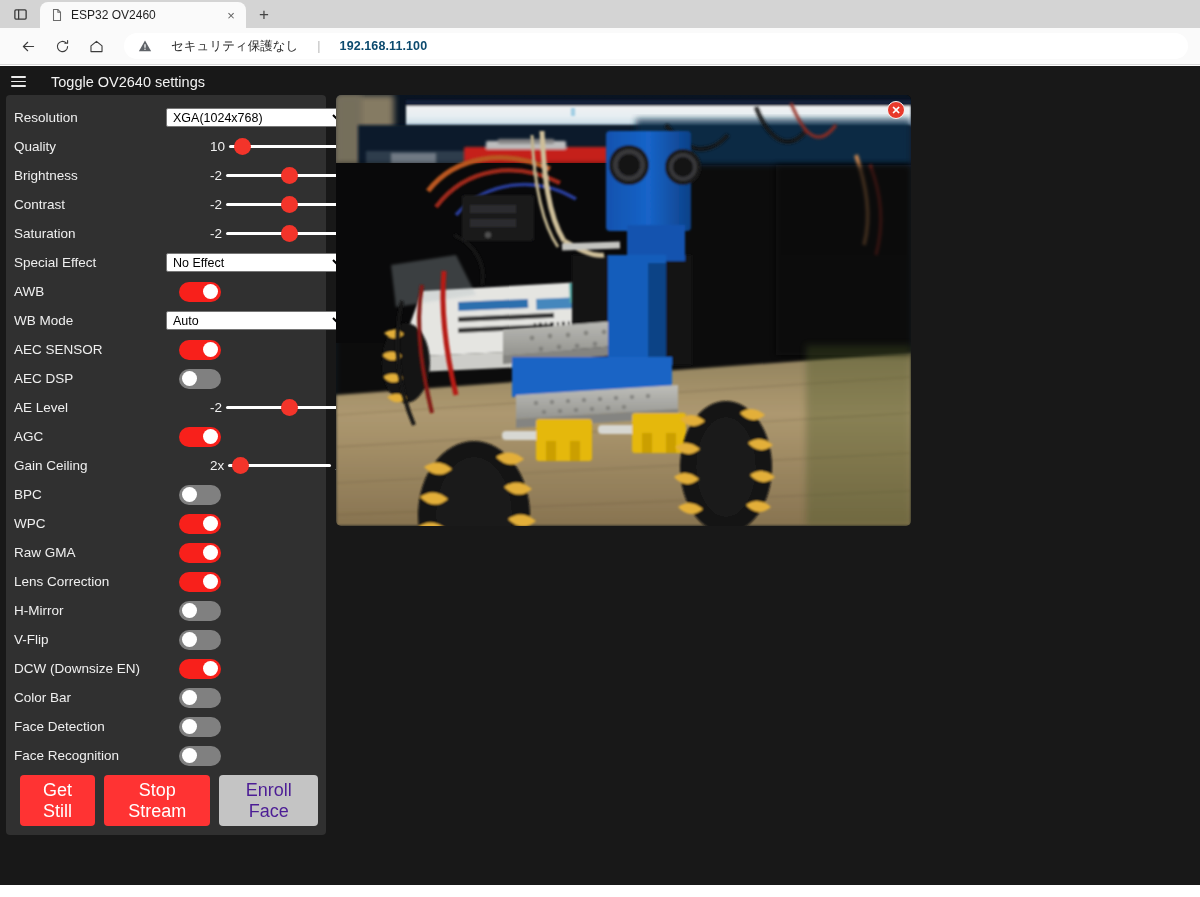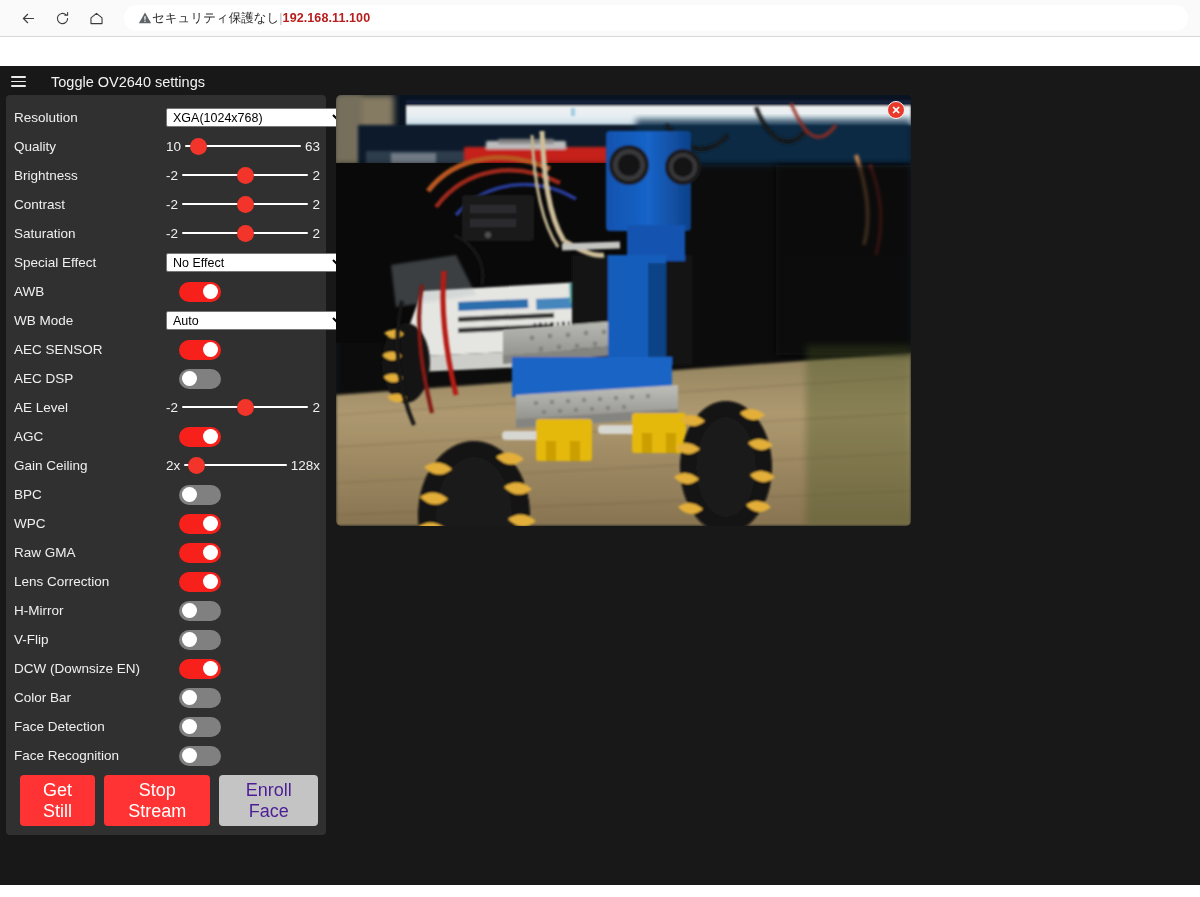--- a/index.html
+++ b/index.html
@@ -49,27 +49,27 @@
     gap: 2px; border-bottom: 1px solid #d8d8d8;
   }
   .tb-btn {
     width: 32px; height: 32px; border-radius: 4px;
     display: flex; align-items: center; justify-content: center;
     color: #3c3c3c;
   }
   .omnibox {
     flex: 1 1 auto; height: 26px; margin-left: 10px;
     background: #ffffff; border-radius: 13px;
-    display: flex; align-items: center; padding: 0 14px; gap: 0;
+    display: flex; align-items: center; padding: 0 14px; gap: 19px;
     font-size: 12.5px; color: #1f1f1f;
   }
   .warn-icon { flex: 0 0 auto; display:flex; align-items:center; }
   .omni-warn-text { color: #2b2b2b; font-size: 12.5px; white-space: nowrap; }
   .omni-sep { color: #b9b9b9; font-size: 12.5px; }
-  .omni-url { color: #b91c1c; font-size: 12.5px; font-weight: 600; letter-spacing: .1px; }
+  .omni-url { color: #0c4a6e; font-size: 12.5px; font-weight: 600; letter-spacing: .1px; }
 
   
   .page {
     position: absolute; left: 0; top: 66px;
     width: 1200px; height: 819px;
     background: #181818; color: #fff;
     overflow: hidden;
   }
   .page-header {
     display: flex; align-items: center; gap: 25px;
@@ -99,21 +99,21 @@
   .row-ctl { flex: 1 1 auto; display: flex; align-items: center; justify-content: flex-start; }
 
   select.ctl-select {
     width: 180px; height: 19px;
     font-family: "Liberation Sans", sans-serif;
     font-size: 12.5px; color: #000;
     background: #fff; border: 1px solid #767676; border-radius: 2px;
     padding: 0 2px;
   }
 
-  .slider-wrap { display: flex; align-items: flex-start; width: 154px; }
+  .slider-wrap { display: flex; align-items: center; width: 154px; margin-left: 44px; }
   .slider-min, .slider-max {
     font-size: 13.5px; color: #f0f0f0; white-space: nowrap;
   }
   .slider-min { margin-right: 4px; }
   .slider-max { margin-left: 4px; }
   .slider-track {
     position: relative; flex: 1 1 auto; height: 14px;
     display: flex; align-items: center;
   }
   .slider-track .bar {
@@ -160,20 +160,39 @@
   }
   .cam-img { position: absolute; inset: 0; }
 
   .bottom-white { position: absolute; left:0; top: 885px; width: 1200px; height: 12px; background:#fff; }
 </style>
 </head>
 <body>
 
 <div class="browser">
 
+  <div class="tabstrip">
+    <div class="winbox-icon">
+      <svg width="15" height="15" viewBox="0 0 16 16" fill="none" stroke="#3a3a3a" stroke-width="1.4">
+        <rect x="2" y="3" width="12" height="10" rx="1.2"></rect>
+        <line x1="6" y1="3" x2="6" y2="13"></line>
+      </svg>
+    </div>
+    <div class="tab">
+      <span class="tab-favicon">
+        <svg width="14" height="14" viewBox="0 0 16 16" fill="none" stroke="#6b6b6b" stroke-width="1.2">
+          <path d="M4 1.8h5l3 3v9.4H4z"></path>
+          <path d="M9 1.8v3h3"></path>
+        </svg>
+      </span>
+      <span class="tab-title">ESP32 OV2460</span>
+      <span class="tab-close">×</span>
+    </div>
+    <div class="newtab">+</div>
+  </div>
 
   <div class="toolbar">
     <div class="tb-btn">
       <svg width="17" height="17" viewBox="0 0 20 20" fill="none" stroke="#3c3c3c" stroke-width="1.3" stroke-linecap="round" stroke-linejoin="round">
         <line x1="16" y1="10" x2="4" y2="10"></line>
           <polyline points="9,5 4,10 9,15"></polyline>
       </svg>
     </div>
     <div class="tb-btn">
       <svg width="17" height="17" viewBox="0 0 20 20" fill="none" stroke="#3c3c3c" stroke-width="1.3" stroke-linecap="round">

